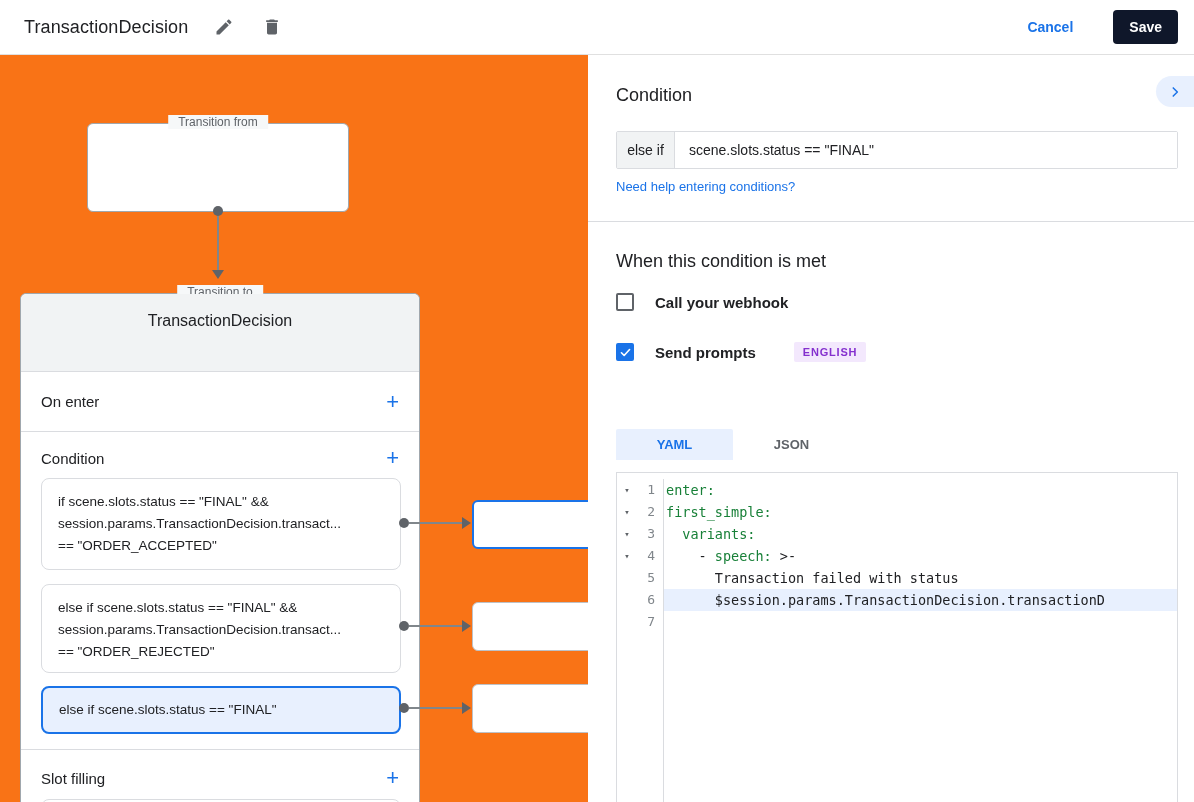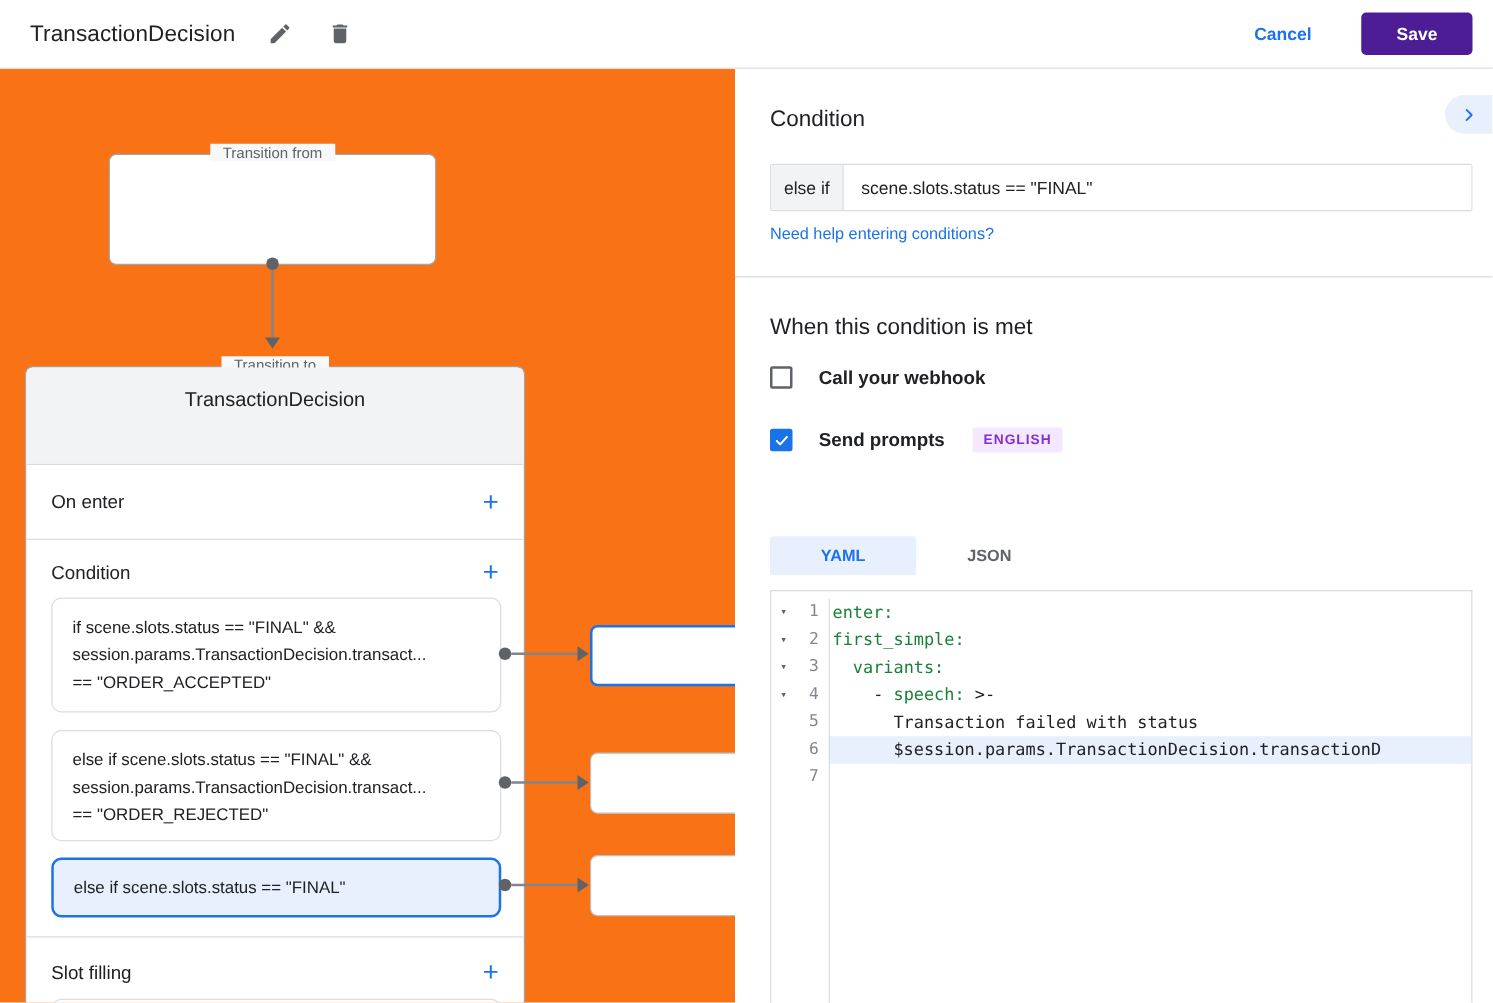--- a/index.html
+++ b/index.html
@@ -9,22 +9,22 @@
 
   
   #appbar { position:absolute; left:0; top:0; width:1194px; height:55px;
     background:#fff; border-bottom:1px solid #e0e0e0; display:flex; align-items:center;
     padding:0 16px 0 24px; z-index:30; }
   #page-title { font-size:18px; color:#202124; letter-spacing:.1px; }
   .bar-icon { width:22px; height:22px; margin-left:26px; cursor:pointer; display:flex; align-items:center; }
   .bar-icon svg { width:20px; height:20px; fill:#5f6368; }
   #appbar .spacer { flex:1; }
   #cancel-btn { color:#1a73e8; font-size:14px; font-weight:700; margin-right:40px; cursor:pointer; }
-  #save-btn { background:#4c1d95; color:#fff; font-size:14px; font-weight:700;
-    border:none; border-radius:4px; padding:9px 28px; cursor:pointer; }
+  #save-btn { background:#0f172a; color:#fff; font-size:14px; font-weight:700;
+    border:none; border-radius:4px; padding:9px 16px; cursor:pointer; }
 
   
   #canvas { position:absolute; left:0; top:55px; width:588px; height:747px;
     background:#f97316; overflow:hidden; }
   .flow-card { position:absolute; background:#fff; border:1px solid #a0a7ad; border-radius:6px; }
   .legend { position:absolute; top:-9px; left:50%; transform:translateX(-50%);
     background:#f6f8f9; padding:0 10px; font-size:12px; color:#5f6368; white-space:nowrap; }
   #tfrom-content { position:absolute; left:0; right:0; top:36px; text-align:center;
     font-size:15px; color:#202124; }
   .dot { position:absolute; width:10px; height:10px; border-radius:50%; background:#5f6368; z-index:3; }
@@ -69,21 +69,21 @@
     padding:0 14px; font-family:"Liberation Sans", sans-serif; background:#fff; }
   .link { color:#1a73e8; font-size:13px; cursor:pointer; }
   .checkrow { position:absolute; left:28px; display:flex; align-items:center; }
   .checkbox { width:18px; height:18px; border:2px solid #5f6368; border-radius:2px;
     background:#fff; cursor:pointer; flex:none; }
   .checkbox.checked { background:#1a73e8; border-color:#1a73e8;
     display:flex; align-items:center; justify-content:center; }
   .checkbox.checked svg { width:13px; height:13px; stroke:#fff; stroke-width:3;
     fill:none; stroke-linecap:round; stroke-linejoin:round; }
   .checklabel { font-size:15px; font-weight:700; color:#202124; margin-left:21px; }
-  #english-badge { margin-left:22px; background:#f3e8fd; color:#8430ce; font-size:11px;
+  #english-badge { margin-left:38px; background:#f3e8fd; color:#8430ce; font-size:11px;
     font-weight:700; letter-spacing:.8px; padding:4px 9px; border-radius:2px; }
   #prompt-hint { position:absolute; left:28px; top:320px; width:566px; font-size:13px;
     color:#3c4043; line-height:1.6; }
   .tab { position:absolute; top:374px; height:31px; width:117px; display:flex;
     align-items:center; justify-content:center; font-size:13px; font-weight:700;
     color:#5f6368; cursor:pointer; border-radius:2px 2px 0 0; }
   .tab.selected { background:#e8f0fe; color:#1a73e8; }
 
   
   #editor { position:absolute; left:28px; top:417px; width:562px; height:400px;

